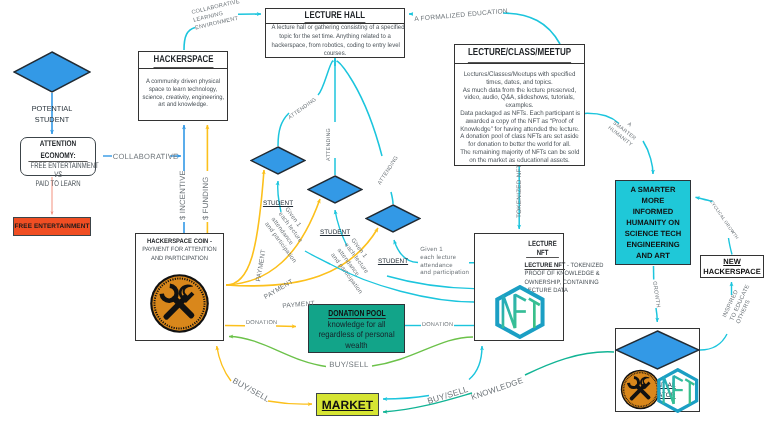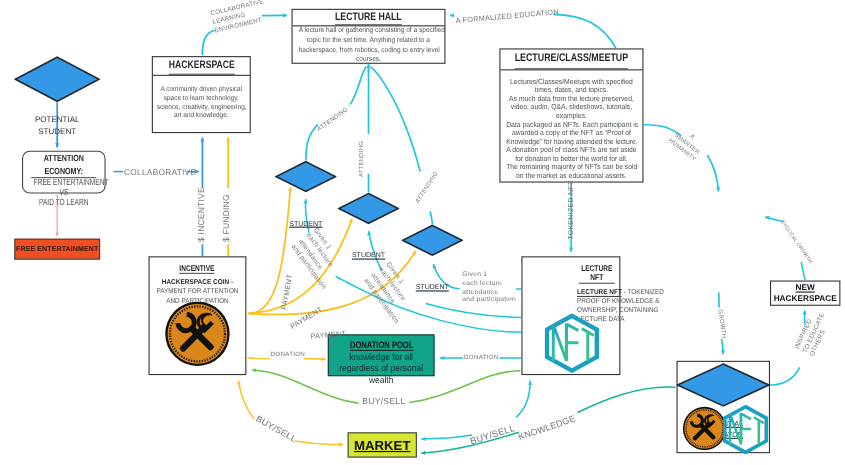--- a/index.html
+++ b/index.html
@@ -228,22 +228,20 @@
       <div>awarded a copy of the NFT as “Proof of</div>
       <div>Knowledge” for having attended the lecture.</div>
       <div>A donation pool of class NFTs are set aside</div>
       <div>for donation to better the world for all.</div>
       <div>The remaining majority of NFTs can be sold</div>
       <div>on the market as educational assets.</div>
     </div>
   </div>
 
   <div class="node boxnode" style="left:135px;top:233px;width:89px;height:108px;border-width:1.5px;">
-    <div class="hdr" style="font-size:7.5px;padding-top:5px;">
-      <u>INCENTIVE</u></div>
     <div class="bodytxt" style="font-size:6.3px;line-height:8.4px;padding:4px 1px 0 1px;">
       <div style="font-weight:bold;color:#1e2226;font-size:6.4px;">HACKERSPACE COIN -</div>
       <div>PAYMENT FOR ATTENTION</div>
       <div>AND PARTICIPATION</div>
     </div>
     <div style="position:absolute;left:13px;top:39px;width:61px;height:61px;">
       <svg viewBox="0 0 100 100" width="61" height="61">
         <use href="#coin-art"></use>
       </svg>
     </div>
@@ -277,34 +275,45 @@
     </svg>
     <div class="dlabel" style="left:0;top:10px;width:56px;font-size:6.4px;"><u style="text-decoration-thickness:.5px;">STUDENT</u></div>
   </div>
   <div class="node" style="left:365px;top:204px;width:56px;height:29px;">
     <svg width="56" height="29" viewBox="0 0 56 29">
       <polygon points="28,1 55,14.5 28,28 1,14.5" fill="#3399e6" stroke="#222b33" stroke-width="1.5"></polygon>
     </svg>
     <div class="dlabel" style="left:0;top:10px;width:56px;font-size:6.4px;"><u style="text-decoration-thickness:.5px;">STUDENT</u></div>
   </div>
 
-  <div class="node boxnode" style="left:298px;top:304px;width:97px;height:38px;background:#12a489;border-width:1.6px;border-color:#2d3338;">
+  <div class="node boxnode" style="left:308px;top:304px;width:97px;height:49px;background:#12a489;border-width:1.6px;border-color:#2d3338;">
     <div class="hdr" style="font-size:8.6px;padding-top:2.6px;color:#111;">
       <u style="border-bottom-color:#222;">DONATION POOL</u></div>
     <div class="bodytxt" style="font-size:8.4px;line-height:10.6px;padding:0px 1px 0 1px;color:#17242b;">
       <div>knowledge for all</div>
       <div>regardless of personal</div>
       <div>wealth</div>
     </div>
   </div>
 
   <div class="node boxnode" style="left:316px;top:393px;width:63px;height:23px;background:#d6e533;border-width:1.6px;border-color:#3c4449;display:flex;align-items:center;justify-content:center;">
     <div style="font-size:12px;font-weight:bold;color:#111;"><u style="text-decoration-thickness:1px;text-decoration:underline;">MARKET</u></div>
   </div>
 
+  <div class="node boxnode" style="left:615px;top:180px;width:76px;height:85px;background:#1fc8d8;border-width:1.6px;border-color:#2d3338;display:flex;align-items:center;justify-content:center;">
+    <div style="font-size:7.6px;line-height:11.1px;font-weight:bold;text-align:center;color:#111;">
+      <div>A SMARTER</div>
+      <div>MORE</div>
+      <div>INFORMED</div>
+      <div>HUMANITY ON</div>
+      <div>SCIENCE TECH</div>
+      <div>ENGINEERING</div>
+      <div>AND ART</div>
+    </div>
+  </div>
 
   <div class="node boxnode" style="left:700px;top:255px;width:64px;height:23px;display:flex;align-items:center;justify-content:center;">
     <div style="font-size:7.5px;line-height:9.4px;font-weight:bold;text-align:center;color:#111;">
       <div><u>NEW</u></div>
       <div>HACKERSPACE</div>
     </div>
   </div>
 
   <div class="edgelabel" style="left:191px;top:9.5px;transform:rotate(-13deg);transform-origin:left top;font-size:5.6px;line-height:7.9px;text-align:left;">
     <div>COLLABORATIVE</div>

